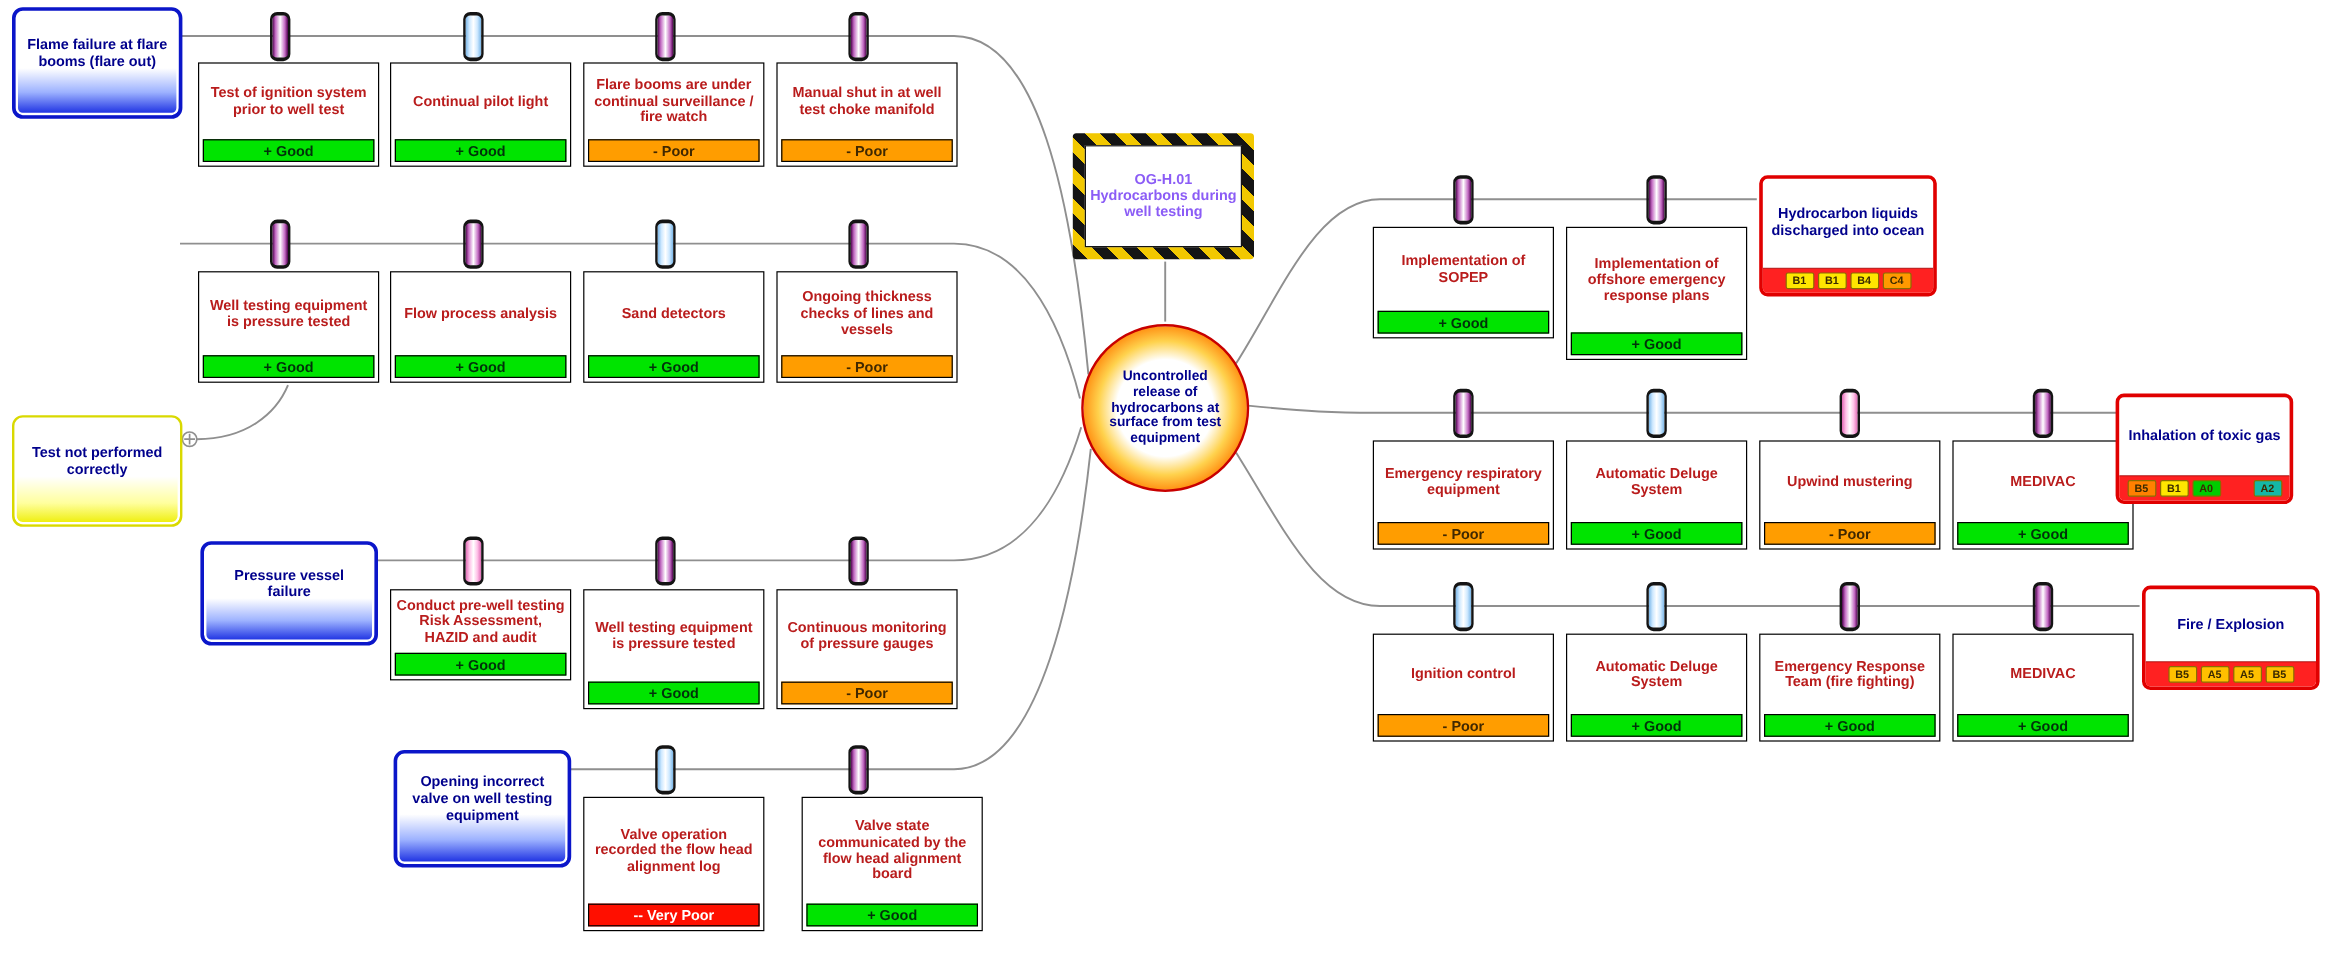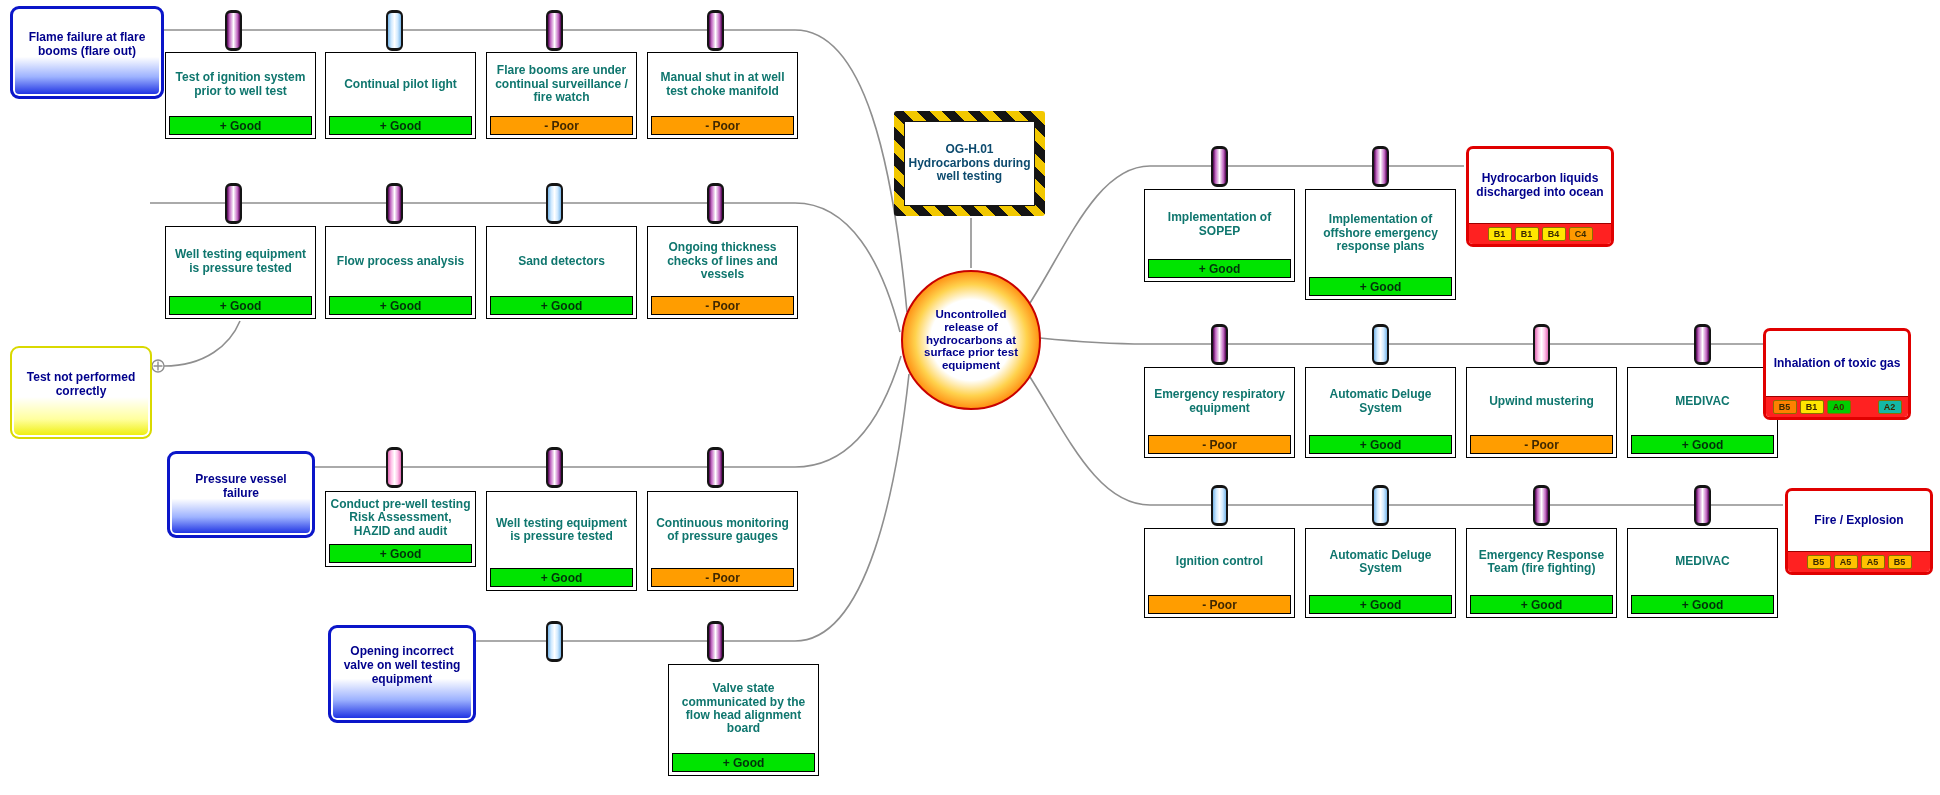--- a/index.html
+++ b/index.html
@@ -13,21 +13,21 @@
   .threat,.escalation{border-radius:9px;display:flex;align-items:center;justify-content:center;
     text-align:center;font-weight:bold;font-size:12px;line-height:1.15;color:#00008c;padding:6px 7px 22px}
   .threat{border:3px solid #0b16c9;background:linear-gradient(180deg,#ffffff 0%,#ffffff 55%,#9db2ff 78%,#1226e0 100%);
     box-shadow:inset 0 0 0 2px #ffffff}
   .escalation{border:2px solid #d9d900;background:linear-gradient(180deg,#ffffff 0%,#ffffff 55%,#ffff9e 80%,#eded00 100%);
     box-shadow:inset 0 0 0 2px #ffffff}
 
   
   .barrier{width:151px;background:#fff;border:1.5px solid #000;position:absolute;z-index:2}
   .blabel{height:100%;display:flex;align-items:center;justify-content:center;text-align:center;
-    font-weight:bold;font-size:12px;line-height:1.12;color:#0f766e;padding:4px 4px 26px}
+    font-weight:bold;font-size:12px;line-height:1.12;color:#b91c1c;padding:4px 4px 26px}
   .bstatus{position:absolute;left:3px;right:3px;bottom:3px;height:19px;border:1px solid #000;
     display:flex;align-items:center;justify-content:center;font-weight:bold;font-size:12px}
   .bstatus[data-variant="good"]{background:#00e400;color:#00320a}
   .bstatus[data-variant="poor"]{background:#ff9d00;color:#402800}
   .bstatus[data-variant="very-poor"]{background:#ff0f00;color:#ffffff}
 
   
   .pill{position:absolute;width:17px;height:41px;border:2px solid #141414;border-top-width:3px;border-bottom-width:3px;
     border-radius:6px;z-index:3}
   .pill[data-variant="purple"]{background:linear-gradient(90deg,#4d004d 0%,#c36ac3 20%,#ffffff 50%,#c36ac3 80%,#4d004d 100%)}
@@ -39,21 +39,21 @@
   .clabel{flex:1;display:flex;align-items:center;justify-content:center;text-align:center;
     font-weight:bold;font-size:12px;line-height:1.15;color:#00008c;padding:4px 6px}
   .cstrip{height:21px;background:#ff2121;border-top:1px solid #9d0000;border-radius:0 0 4px 4px;
     display:flex;align-items:center;justify-content:center;gap:3px}
   .chip{display:inline-flex;align-items:center;justify-content:center;width:24px;height:14px;
     font-size:9px;font-weight:bold;color:#3a2a00;border:1px solid #8a6d00;border-radius:2px}
 
   
   .hazard{background:repeating-linear-gradient(45deg,#141414 0 9px,#f2c800 9px 18px);padding:10px;border-radius:3px}
   .hazard-inner{width:100%;height:100%;background:#fff;border:1px solid #141414;display:flex;align-items:center;
-    justify-content:center;text-align:center;font-weight:bold;font-size:12px;line-height:1.15;color:#0c4a6e;padding:3px}
+    justify-content:center;text-align:center;font-weight:bold;font-size:12px;line-height:1.15;color:#8b5cf6;padding:3px}
 
   
   .topevent{border-radius:50%;border:2px solid #c80000;
     background:radial-gradient(circle,#ffffff 0%,#ffffff 42%,#ffd24d 58%,#ff7a00 76%,#ff2600 92%,#e00000 100%);
     display:flex;align-items:center;justify-content:center;text-align:center}
   .telabel{font-weight:bold;font-size:11.5px;line-height:1.12;color:#00008c;padding:0 18px}
 </style>
 </head>
 <body>
 
@@ -70,21 +70,21 @@
       <path d="M1030 303 C1068 243 1098 166 1150 166 H1464"></path>
       <path d="M1040 338 C1090 343 1112 344 1146 344 H1783"></path>
       <path d="M1030 377 C1068 437 1098 505 1150 505 H1783"></path>
     </g>
     <g>
       <circle cx="158" cy="366" r="6" fill="#ffffff" stroke="#8f8f8f" stroke-width="1.4"></circle>
       <path d="M153.5 366 H162.5 M158 361.5 V370.5" stroke="#8f8f8f" stroke-width="1.4"></path>
     </g>
   </svg>
 
-  <div class="node threat" style="left:10px;top:6px;width:154px;height:93px">
+  <div class="node threat" style="left:10px;top:6px;width:142px;height:93px">
     <div>Flame failure at flare booms (flare out)</div>
   </div>
   <div class="node escalation" style="left:10px;top:346px;width:142px;height:93px">
     <div>Test not performed correctly</div>
   </div>
   <div class="node threat" style="left:167px;top:451px;width:148px;height:87px">
     <div>Pressure vessel failure</div>
   </div>
   <div class="node threat" style="left:328px;top:625px;width:148px;height:98px">
     <div>Opening incorrect valve on well testing equipment</div>
@@ -142,31 +142,35 @@
     <div class="blabel">Well testing equipment is pressure tested</div>
     <div class="bstatus" data-variant="good">+ Good</div>
   </div>
   <div class="pill" style="left:707px;top:447px" data-variant="purple"></div>
   <div class="barrier" style="left:647px;top:491px;height:100px">
     <div class="blabel">Continuous monitoring of pressure gauges</div>
     <div class="bstatus" data-variant="poor">- Poor</div>
   </div>
 
   <div class="pill" style="left:546px;top:621px" data-variant="blue"></div>
+  <div class="barrier" style="left:486px;top:664px;height:112px">
+    <div class="blabel">Valve operation recorded the flow head alignment log</div>
+    <div class="bstatus" data-variant="very-poor">-- Very Poor</div>
+  </div>
   <div class="pill" style="left:707px;top:621px" data-variant="purple"></div>
   <div class="barrier" style="left:668px;top:664px;height:112px">
     <div class="blabel">Valve state communicated by the flow head alignment board</div>
     <div class="bstatus" data-variant="good">+ Good</div>
   </div>
 
   <div class="node hazard" style="left:894px;top:111px;width:151px;height:105px">
     <div class="hazard-inner">OG-H.01 Hydrocarbons during well testing</div>
   </div>
   <div class="node topevent" style="left:901px;top:270px;width:140px;height:140px">
-    <div class="telabel">Uncontrolled release of hydrocarbons at surface prior test equipment</div>
+    <div class="telabel">Uncontrolled release of hydrocarbons at surface from test equipment</div>
   </div>
 
   <div class="pill" style="left:1211px;top:146px" data-variant="purple"></div>
   <div class="barrier" style="left:1144px;top:189px;height:93px">
     <div class="blabel">Implementation of SOPEP</div>
     <div class="bstatus" data-variant="good">+ Good</div>
   </div>
   <div class="pill" style="left:1372px;top:146px" data-variant="purple"></div>
   <div class="barrier" style="left:1305px;top:189px;height:111px">
     <div class="blabel">Implementation of offshore emergency response plans</div>

